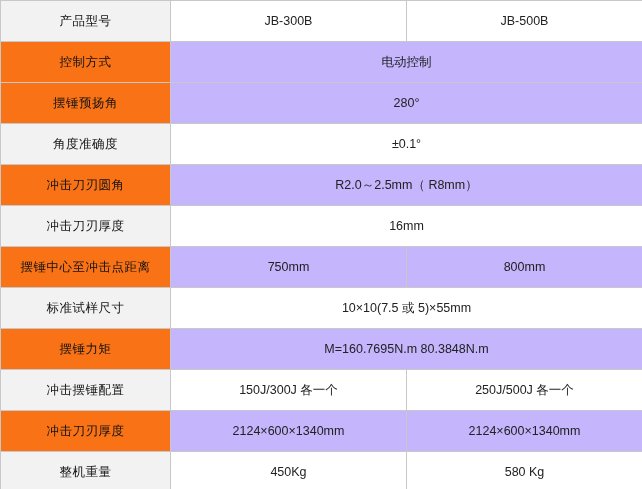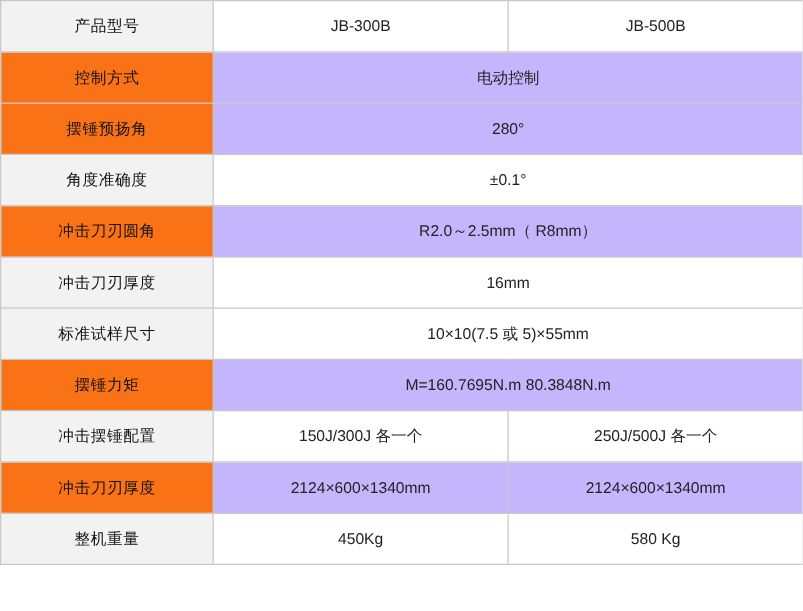--- a/index.html
+++ b/index.html
@@ -79,20 +79,25 @@
         <td class="val" colspan="2">±0.1°</td>
       </tr>
       <tr class="alt">
         <td class="label">冲击刀刃圆角</td>
         <td class="val" colspan="2">R2.0～2.5mm（ R8mm）</td>
       </tr>
       <tr>
         <td class="label">冲击刀刃厚度</td>
         <td class="val" colspan="2">16mm</td>
       </tr>
+      <tr class="alt">
+        <td class="label">摆锤中心至冲击点距离</td>
+        <td class="val half">750mm</td>
+        <td class="val half">800mm</td>
+      </tr>
       <tr>
         <td class="label">标准试样尺寸</td>
         <td class="val" colspan="2">10×10(7.5 或 5)×55mm</td>
       </tr>
       <tr class="alt">
         <td class="label">摆锤力矩</td>
         <td class="val" colspan="2">M=160.7695N.m    80.3848N.m</td>
       </tr>
       <tr>
         <td class="label">冲击摆锤配置</td>

